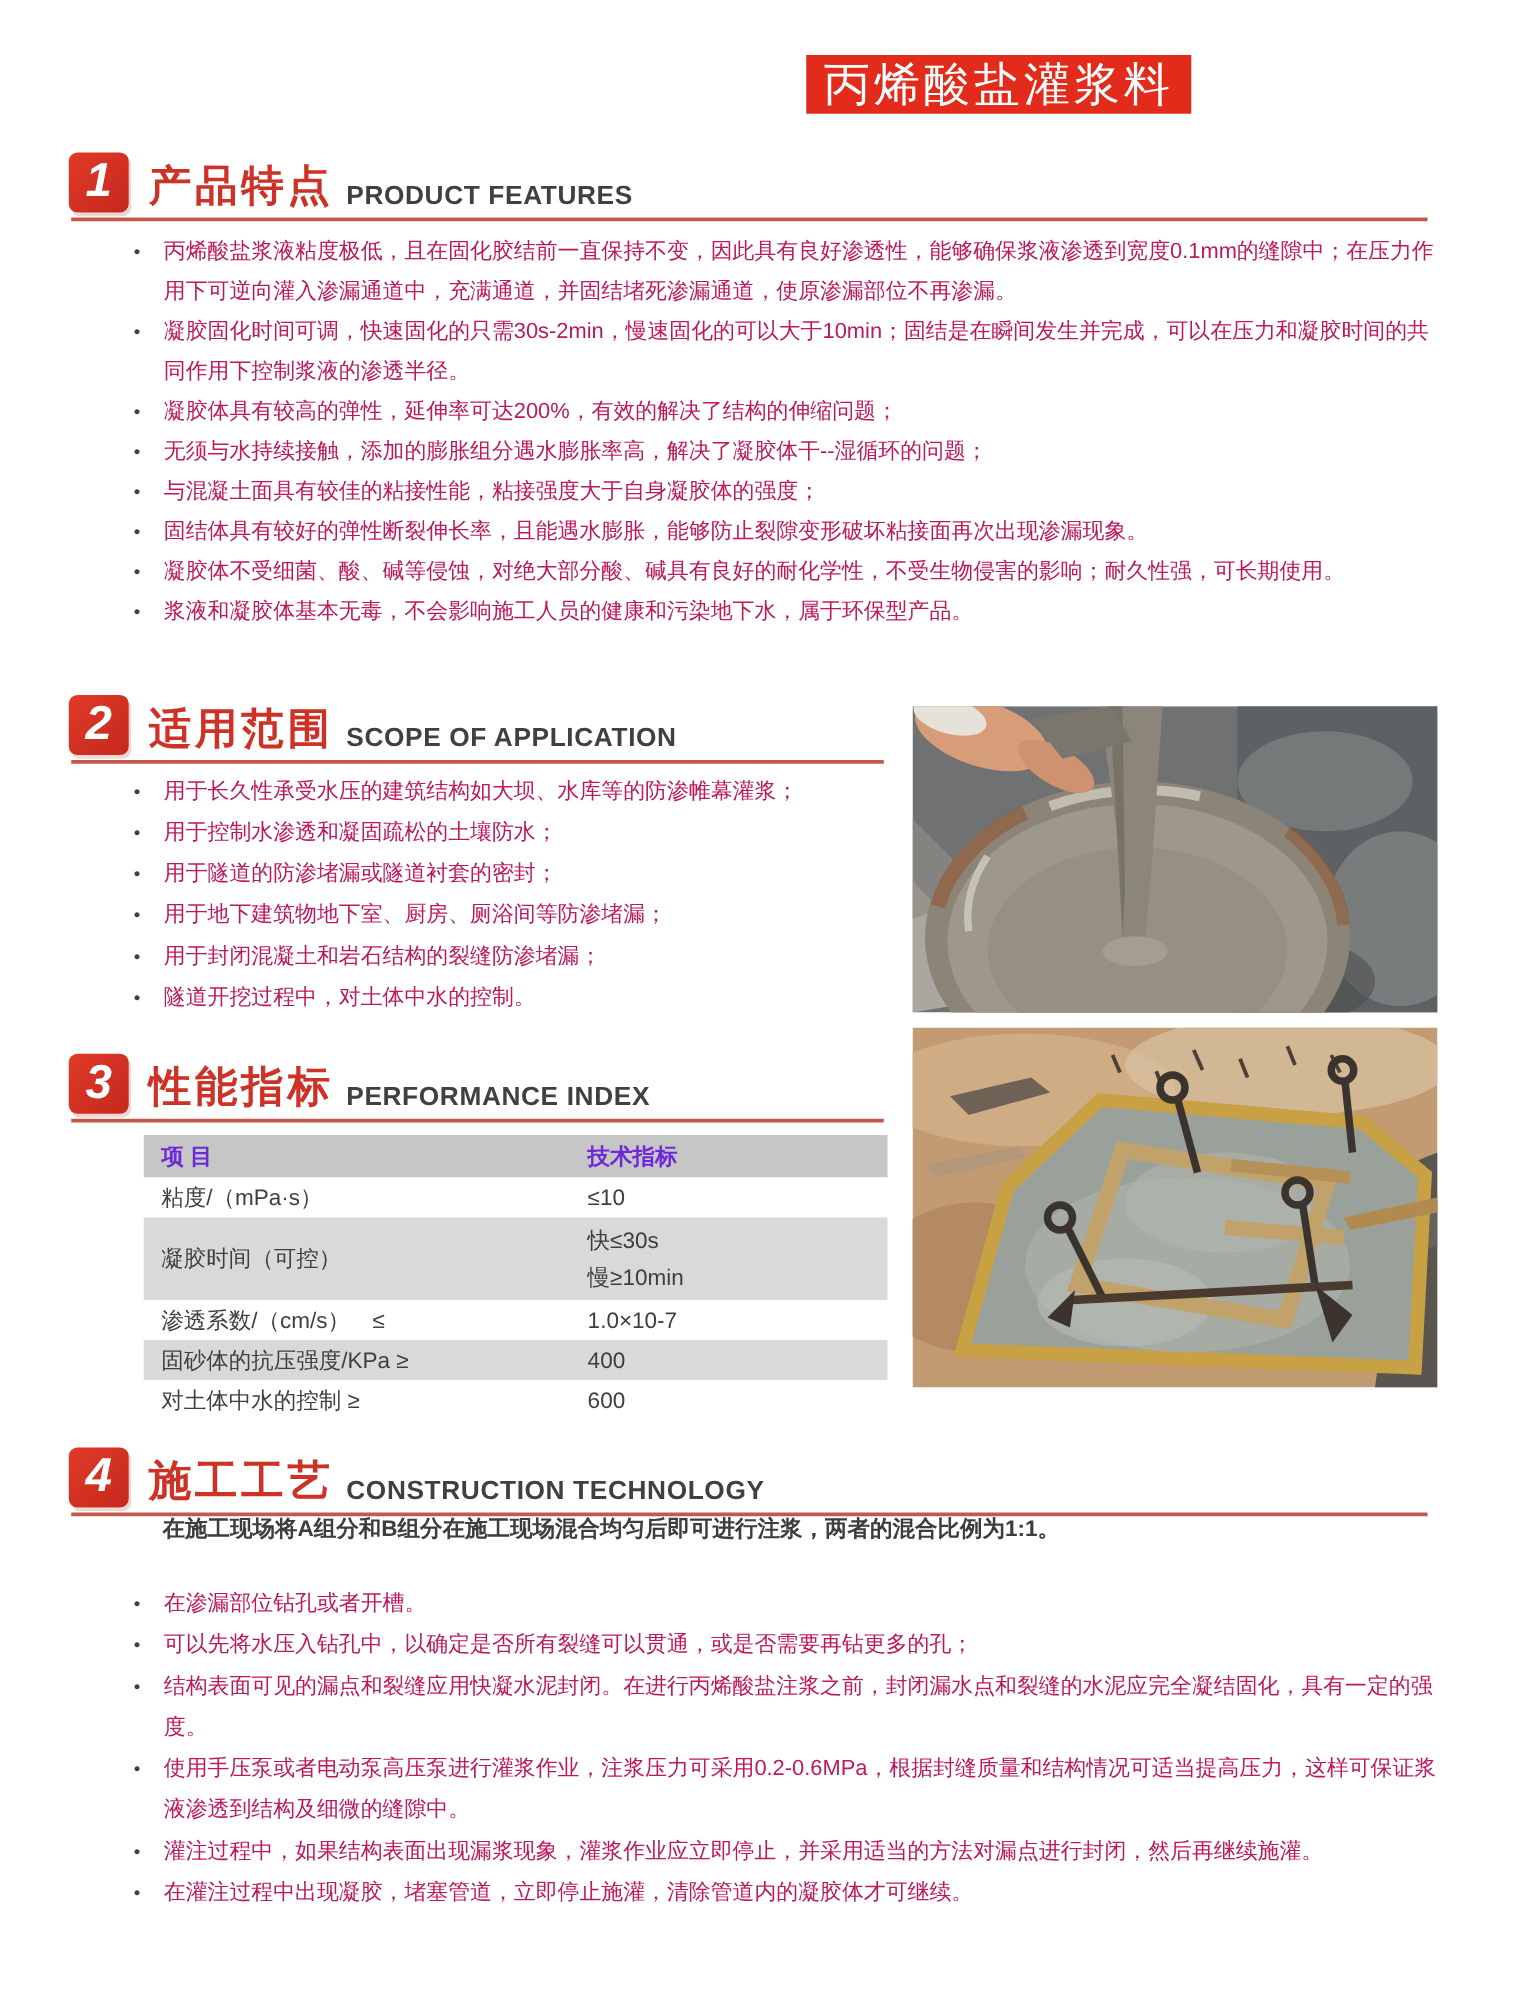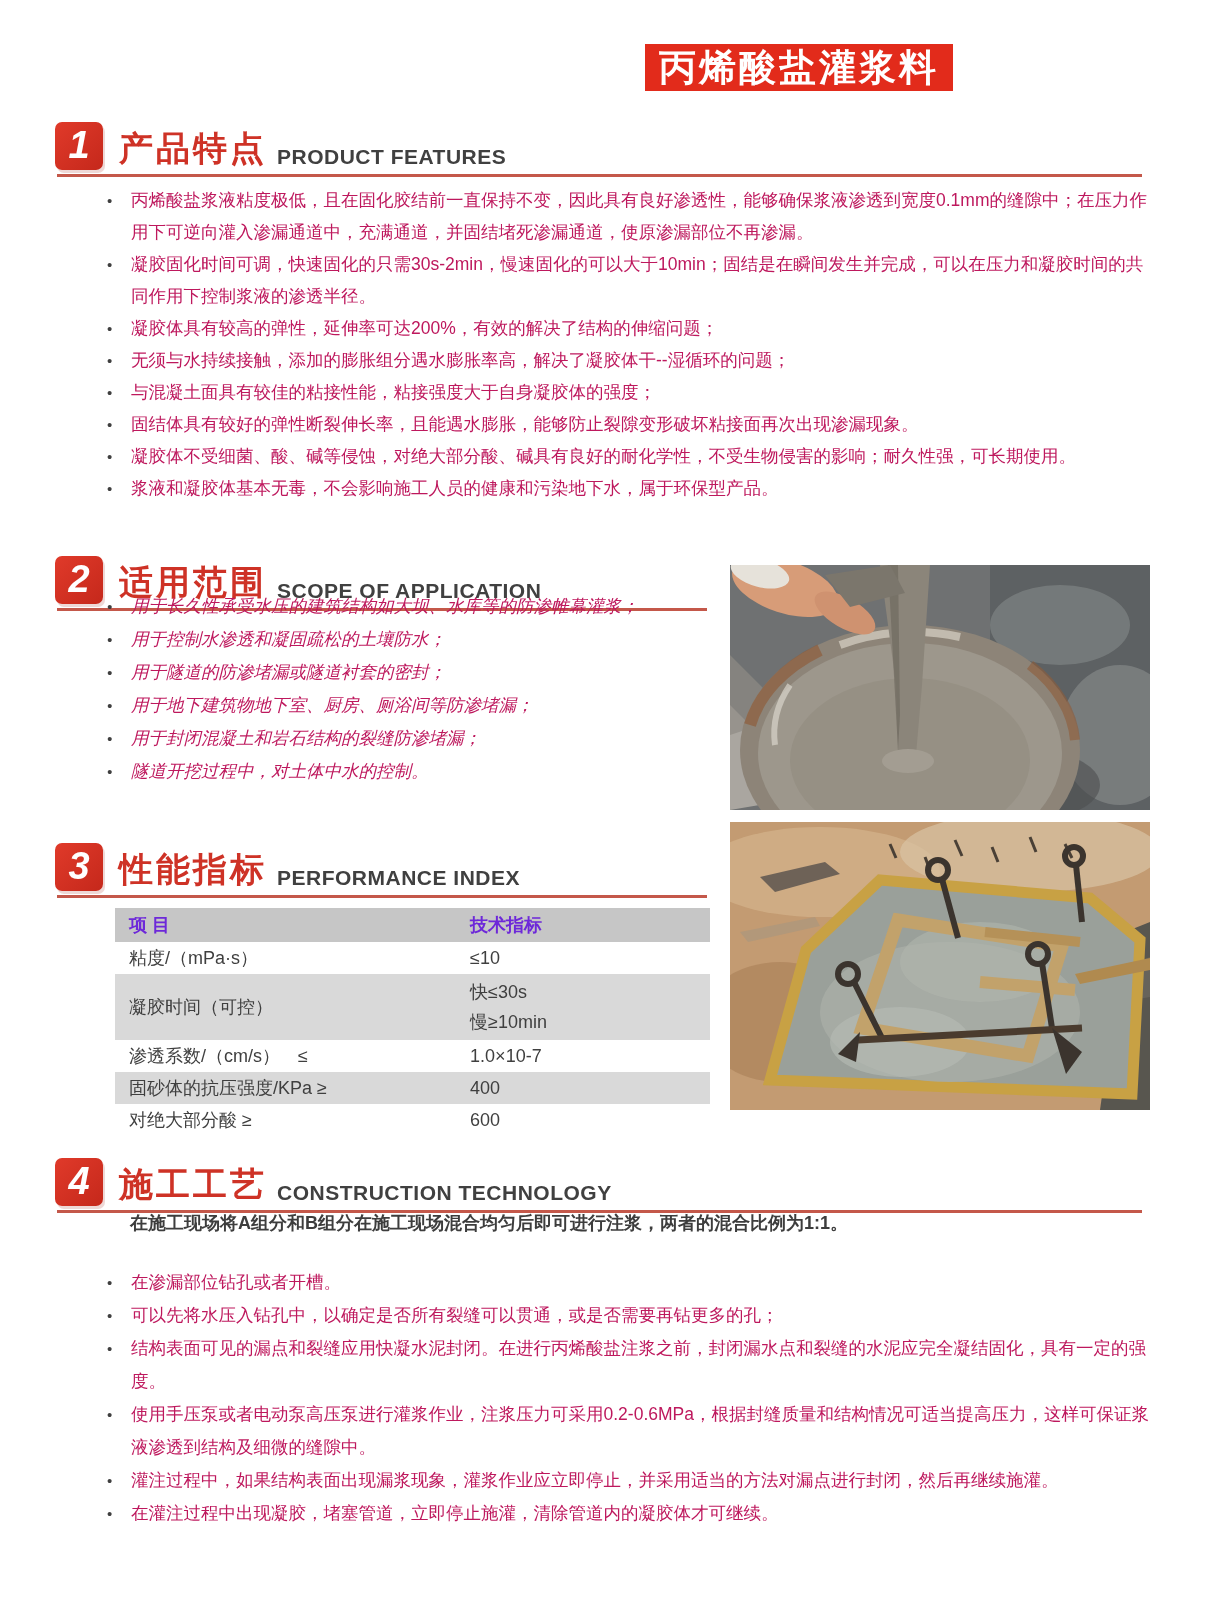--- a/index.html
+++ b/index.html
@@ -3,21 +3,21 @@
 <meta charset="utf-8">
 <style>
   html,body{margin:0;padding:0;background:#ffffff;}
   .page{
     position:relative;width:1232px;height:1600px;background:#ffffff;overflow:hidden;
     font-family:"Liberation Sans","DejaVu Sans",sans-serif;color:#4e4e4e;
   }
   
   .title-badge{
     position:absolute;left:645px;top:44px;height:47px;line-height:47px;
-    background:#e22b1b;color:#ffffff;font-size:37px;font-weight:bold;
+    background:#e22b1b;color:#ffffff;font-size:37px;font-weight:normal;
     padding:0 14px;letter-spacing:3px;white-space:nowrap;
   }
   
   .sec-header{position:absolute;left:55px;height:50px;width:1100px;}
   .sec-num{
     position:absolute;left:0;top:0;width:48px;height:48px;
     background:linear-gradient(135deg,#e03a2a 0%,#c5281b 100%);
     border-radius:7px;color:#ffffff;font-size:38px;font-weight:bold;font-style:italic;
     text-align:center;line-height:47px;box-shadow:2px 3px 0 rgba(160,40,25,.18);
   }
@@ -33,21 +33,21 @@
   .sec1-h{top:122px;} .sec1-h .sec-line{width:1085px;}
   .sec2-h{top:556px;} .sec2-h .sec-line{width:650px;}
   .sec3-h{top:843px;} .sec3-h .sec-line{width:650px;}
   .sec4-h{top:1158px;} .sec4-h .sec-line{width:1085px;}
   
   .bullets{position:absolute;list-style:none;margin:0;padding:0;font-size:17.5px;color:#be185d;}
   .bullets li{position:relative;padding-left:36px;}
   .dot{position:absolute;left:12px;top:0;}
   .dot::before{content:"•";font-size:15px;color:#3f3f3f;}
   .list1{top:184px;left:95px;width:1052px;line-height:32px;}
-  .list2{top:590px;left:95px;width:625px;line-height:33px;font-style:italic;}
+  .list2{top:616px;left:95px;width:625px;line-height:33px;}
   .list4{top:1238px;left:95px;width:1062px;line-height:33px;margin-top:28px;}
   
   .sec4-intro{
     position:absolute;left:130px;top:1210px;width:1030px;
     font-size:18px;font-weight:bold;color:#3d3d3d;line-height:26px;
   }
   
   .perf-table{
     position:absolute;left:115px;top:908px;width:595px;border-collapse:collapse;
     font-size:18px;color:#3f3f3f;
@@ -164,21 +164,21 @@
     </tr>
     <tr class="plain">
       <td>渗透系数/（cm/s）　≤</td>
       <td class="val">1.0×10-7</td>
     </tr>
     <tr class="shade">
       <td>固砂体的抗压强度/KPa ≥</td>
       <td class="val">400</td>
     </tr>
     <tr class="plain">
-      <td>对绝大部分酸 ≥</td>
+      <td>对土体中水的控制 ≥</td>
       <td class="val">600</td>
     </tr>
   </tbody>
     </table>
 
   <svg class="photo photo2" width="420" height="288" viewBox="0 0 420 288">
     <rect x="0" y="0" width="420" height="288" fill="#c39b72"></rect>
     <ellipse cx="90" cy="50" rx="120" ry="45" fill="#d4b48c" opacity="0.7"></ellipse>
     <ellipse cx="300" cy="30" rx="130" ry="40" fill="#d9c3a4" opacity="0.7"></ellipse>
     <ellipse cx="50" cy="200" rx="80" ry="60" fill="#a97f57" opacity="0.6"></ellipse>

